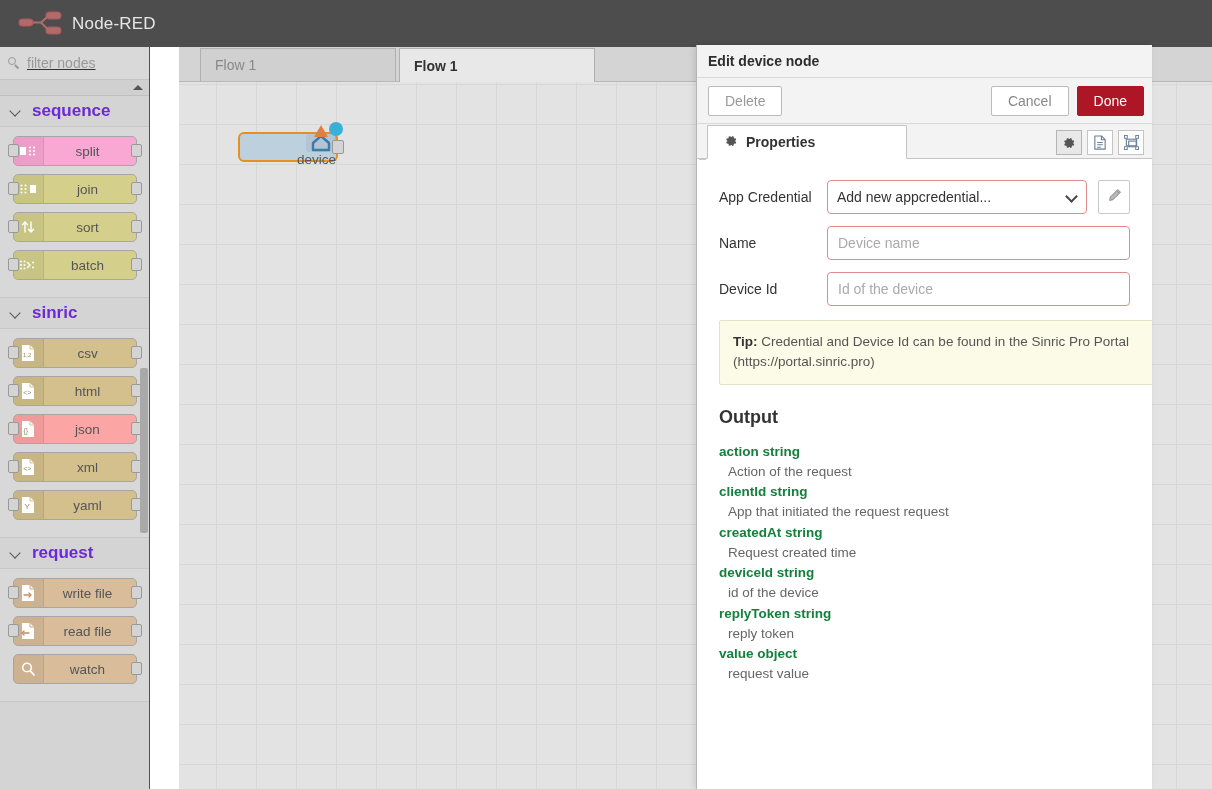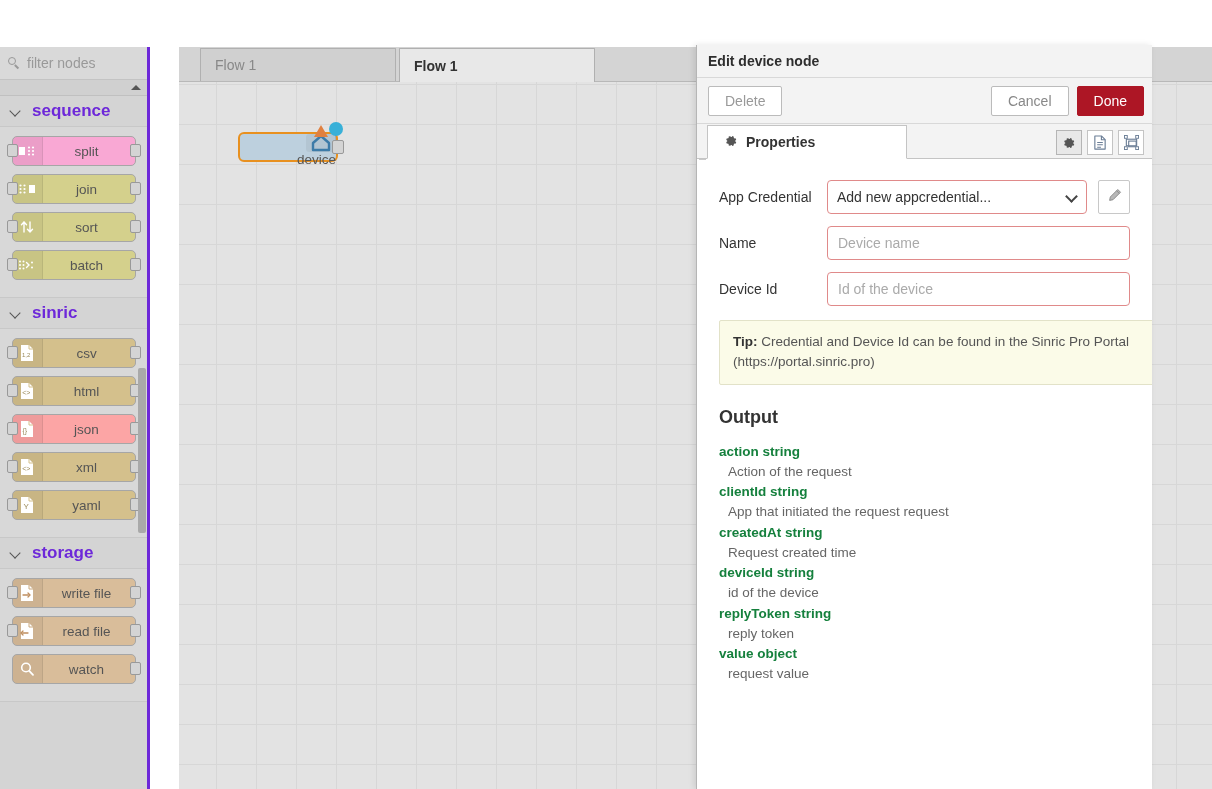--- a/index.html
+++ b/index.html
@@ -26,21 +26,22 @@
   .brand-title {
     color: #e6e6e6; font-size: 17px; letter-spacing: .2px;
     margin-left: 8px; font-weight: 400;
   }
 
   
   .palette {
     position: absolute; top: 47px; left: 0;
     width: 150px; height: 742px;
     background: #d4d4d4;
-    border-right: 3px solid #6d28d9;
+    border-right: 1px solid #6d28d9;
+    text-decoration: underline;
   }
   .palette-search {
     position: relative;
     height: 33px; background: #d9d9d9;
     border-bottom: 1px solid #c3c3c3;
     display: flex; align-items: center; padding: 0 8px;
   }
   .search-icon { width: 13px; height: 13px; position: relative; margin-right: 6px; flex: none; }
   .search-icon i {
     position: absolute; left: 0; top: 0;
@@ -338,20 +339,32 @@
     position: absolute; left: 2px; top: 82px;
     width: 7px; height: 52px;
     background: #c9c9c9; border-radius: 3px;
   }
 </style>
 </head>
 <body>
 
 <div id="app">
 
+  <div class="header">
+    <div class="logo-wrap">
+      <svg width="46" height="26" viewBox="0 0 46 26">
+        <rect x="1" y="8" width="14" height="7" rx="3.5" fill="#b36a6a" stroke="#a85a5a" stroke-width="1.2"></rect>
+        <rect x="28" y="1" width="15" height="7" rx="3.5" fill="#b36a6a" stroke="#a85a5a" stroke-width="1.2"></rect>
+        <rect x="28" y="16" width="15" height="7" rx="3.5" fill="#b36a6a" stroke="#a85a5a" stroke-width="1.2"></rect>
+        <path d="M15 11.5 L23 11.5 L31 4.5" stroke="#b36a6a" stroke-width="2" fill="none"></path>
+        <path d="M23 11.5 L31 19.5" stroke="#b36a6a" stroke-width="2" fill="none"></path>
+      </svg>
+    </div>
+    <div class="brand-title">Node-RED</div>
+  </div>
 
   <div class="palette">
     <div class="palette-search">
       <span class="search-icon">
           <i></i>
           <b></b>
         </span>
       <span class="search-placeholder">filter nodes</span>
     </div>
     <div class="palette-scrollwrap">
@@ -487,21 +500,21 @@
                   <path d="M10 1v4h4" fill="none" stroke="#d4c08c" stroke-width="1"></path>
                   <text x="4.5" y="12.5" font-size="8" fill="#9a8a5a" font-family="sans-serif">Y</text>
                 </svg>
               </span>
               <span class="plabel">yaml</span>
               <span class="port out"></span>
             </div>
           </div>
           <div class="cat-header">
             <span class="chev"></span>
-            <span class="cat-label">storage</span>
+            <span class="cat-label">request</span>
           </div>
           <div class="cat-body">
             <div class="pnode" style="background: rgb(217, 189, 154);">
               <span class="port in"></span>
               <span class="picon">
                 <svg width="16" height="18" viewBox="0 0 16 18">
                   <path d="M2 1h8l4 4v12H2z" fill="#fff"></path>
                   <path d="M10 1v4h4" fill="none" stroke="#c9a87e" stroke-width="1"></path>
                   <path d="M4 11h5M9 9l2 2-2 2" fill="none" stroke="#c08f60" stroke-width="1.3" stroke-linecap="round"></path>
                 </svg>

